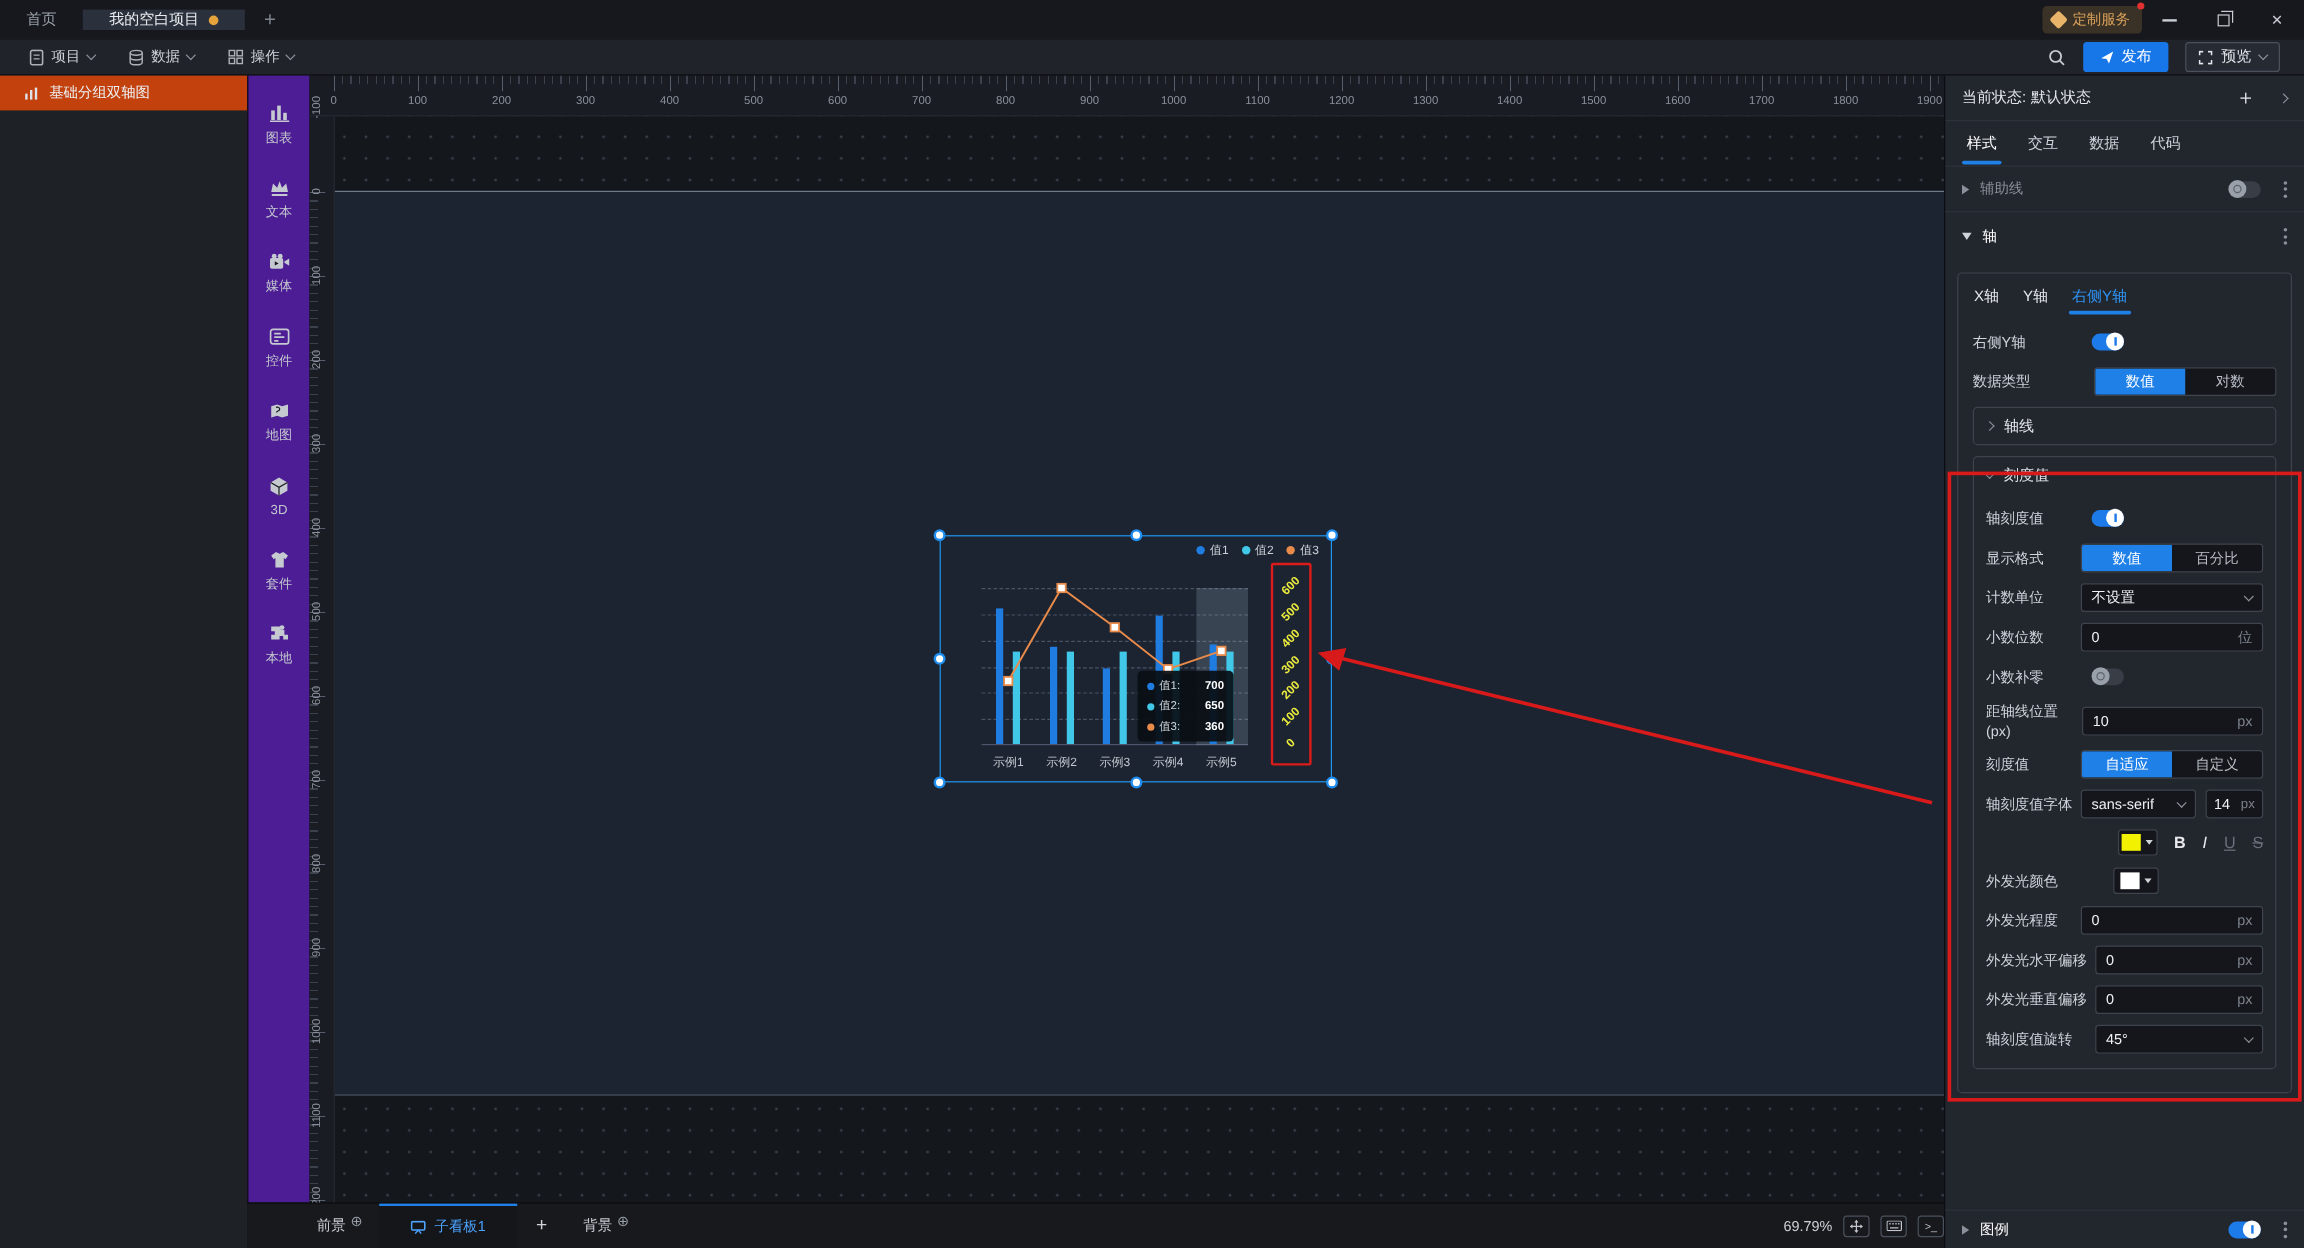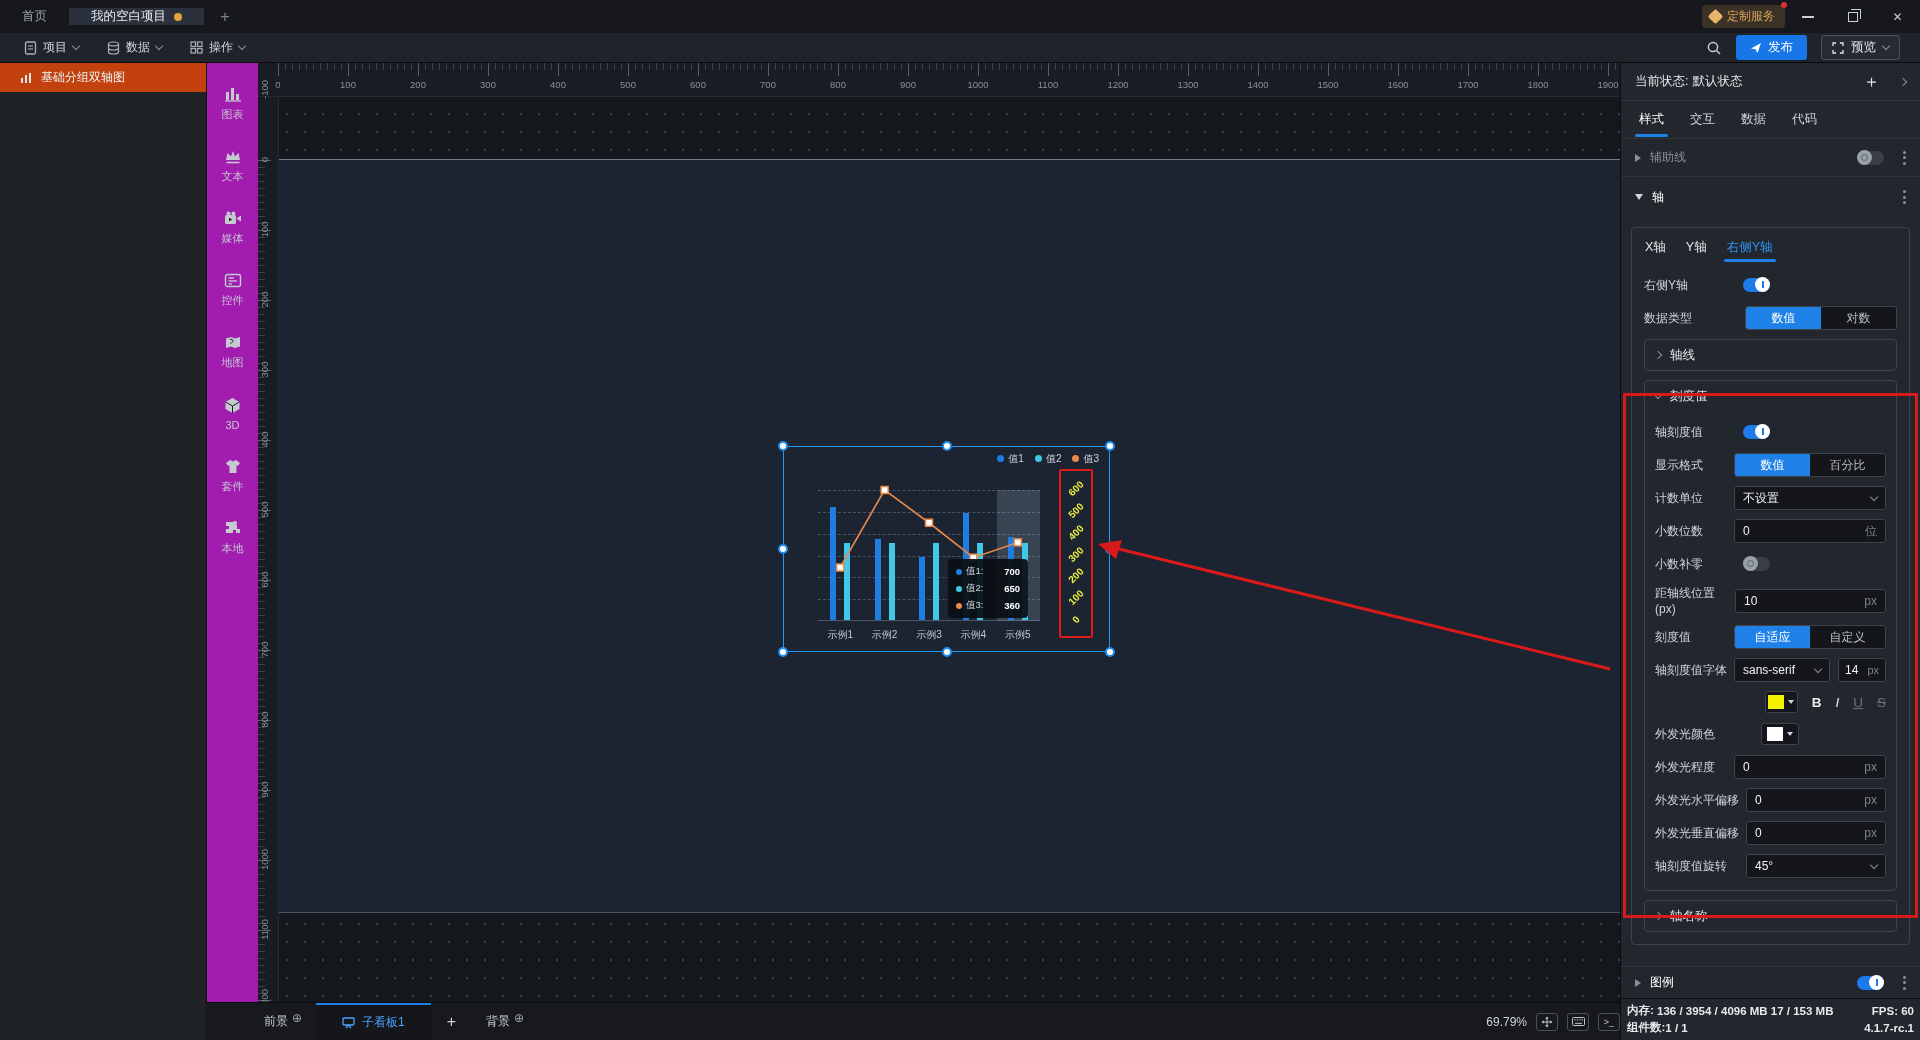--- a/index.html
+++ b/index.html
@@ -30,21 +30,21 @@
   .mb-right { margin-left:auto; display:flex; align-items:center; gap:14px; padding-right:10px; }
   .btn-publish { display:flex; align-items:center; gap:6px; background:#1877e8; color:#fff; border-radius:3px; padding:4px 14px; font-size:12.5px; }
   .btn-preview { display:flex; align-items:center; gap:7px; background:#262b33; border:1px solid #4a515c; color:#e3e6ea; border-radius:3px; padding:3px 10px; font-size:12.5px; }
 
   
   .layers { position:absolute; left:0; top:63px; bottom:0; width:206px; background:#1e2126; }
   .layers-head { height:46px; background:#2b2f36; display:flex; align-items:center; gap:9px; padding:0 14px; color:#e3e6ea; font-size:13px; }
   .layer-item { height:29px; background:#c2410c; display:flex; align-items:center; gap:8px; padding:0 14px 0 20px; color:#eef1f5; }
 
   
-  .dock { position:absolute; left:206px; top:63px; bottom:0; width:52px; background:#a21caf; border-left:1px solid #0b0c0f; display:flex; flex-direction:column; align-items:center; padding-top:12px; gap:4px; }
+  .dock { position:absolute; left:206px; top:63px; bottom:0; width:52px; background:#4c1d95; border-left:1px solid #0b0c0f; display:flex; flex-direction:column; align-items:center; padding-top:12px; gap:4px; }
   .dock-item { width:100%; height:58px; display:flex; flex-direction:column; align-items:center; justify-content:center; gap:5px; color:#c2c6ce; font-size:11px; }
   .dock-item svg { display:block; }
 
   
   .canvas { position:absolute; left:258px; top:63px; right:300px; bottom:38px; background:#14171c;
     background-image:radial-gradient(circle, rgba(125,138,164,.35) 1px, transparent 1.4px);
     background-size:18px 18px; background-position:2px 6px; overflow:hidden; }
   .hruler { position:absolute; left:0; top:0; right:0; height:34px; background:#191c22; border-bottom:1px solid #262a32; z-index:3;
     background-image:
       repeating-linear-gradient(90deg,#565d6b 0 1px,transparent 1px 70px),
@@ -648,51 +648,33 @@
         <div class="set-row" style="margin-bottom:4px">
           <span class="set-label">轴刻度值旋转</span>
           <span class="select ctrl" style="width:140px">
             <span>45°</span>
               <i class="chev-d"></i>
           </span>
         </div>
       </div>
     </div>
 
-    <div class="collapse" style="margin-bottom:2px">
-      <div class="collapse-head">
-          <i class="chev-r"></i>
-          <span>轴名称</span>
-        </div>
-    </div>
   </div>
 
   <div class="spacer"></div>
 
   <div class="legend-row">
     <i class="tri-r"></i>
     <span style="color:#fff">图例</span>
     <span class="spacer"></span>
     <span class="toggle on">
         <span class="knob"></span>
       </span>
     <span class="kebab">
         <i></i>
         <i></i>
         <i></i>
       </span>
   </div>
 
-  <div class="pfooter">
-    <div class="frow">
-      <span>内存:</span>&nbsp;
-      <span>136 / 3954 / 4096 MB 17 / 153 MB</span>
-      <span class="right"><span>FPS:</span>&nbsp;<span>60</span></span>
-    </div>
-    <div class="frow">
-      <span>组件数:</span>
-        <span>1 / 1</span>
-      <span class="right">4.1.7-rc.1</span>
-    </div>
-  </div>
 
   <div class="red-overlay" id="redOverlay" style="top: 329.547px; height: 525px;"></div>
 </div>
 
 </body></html>

